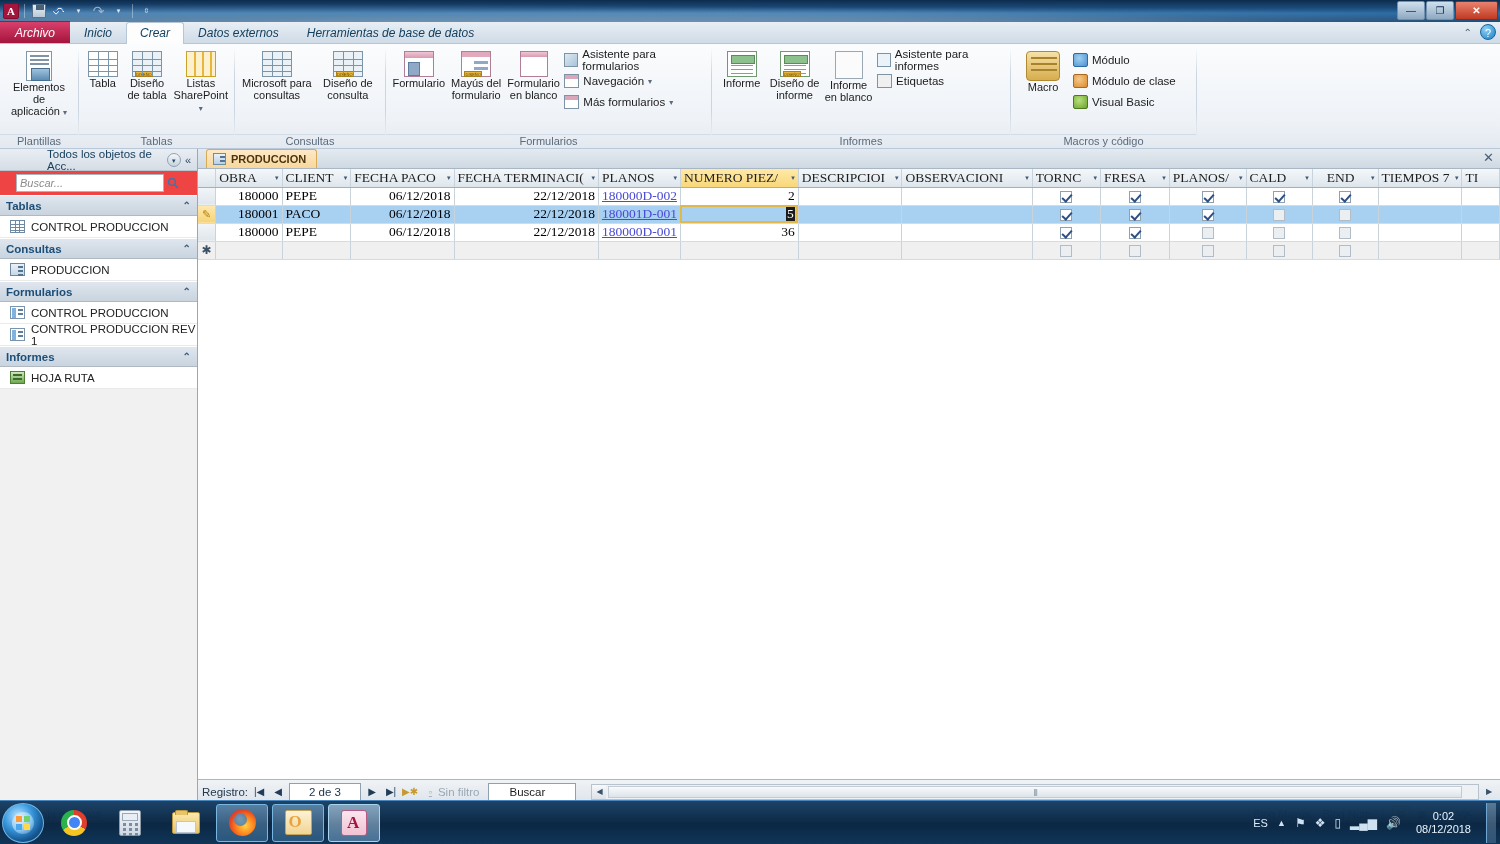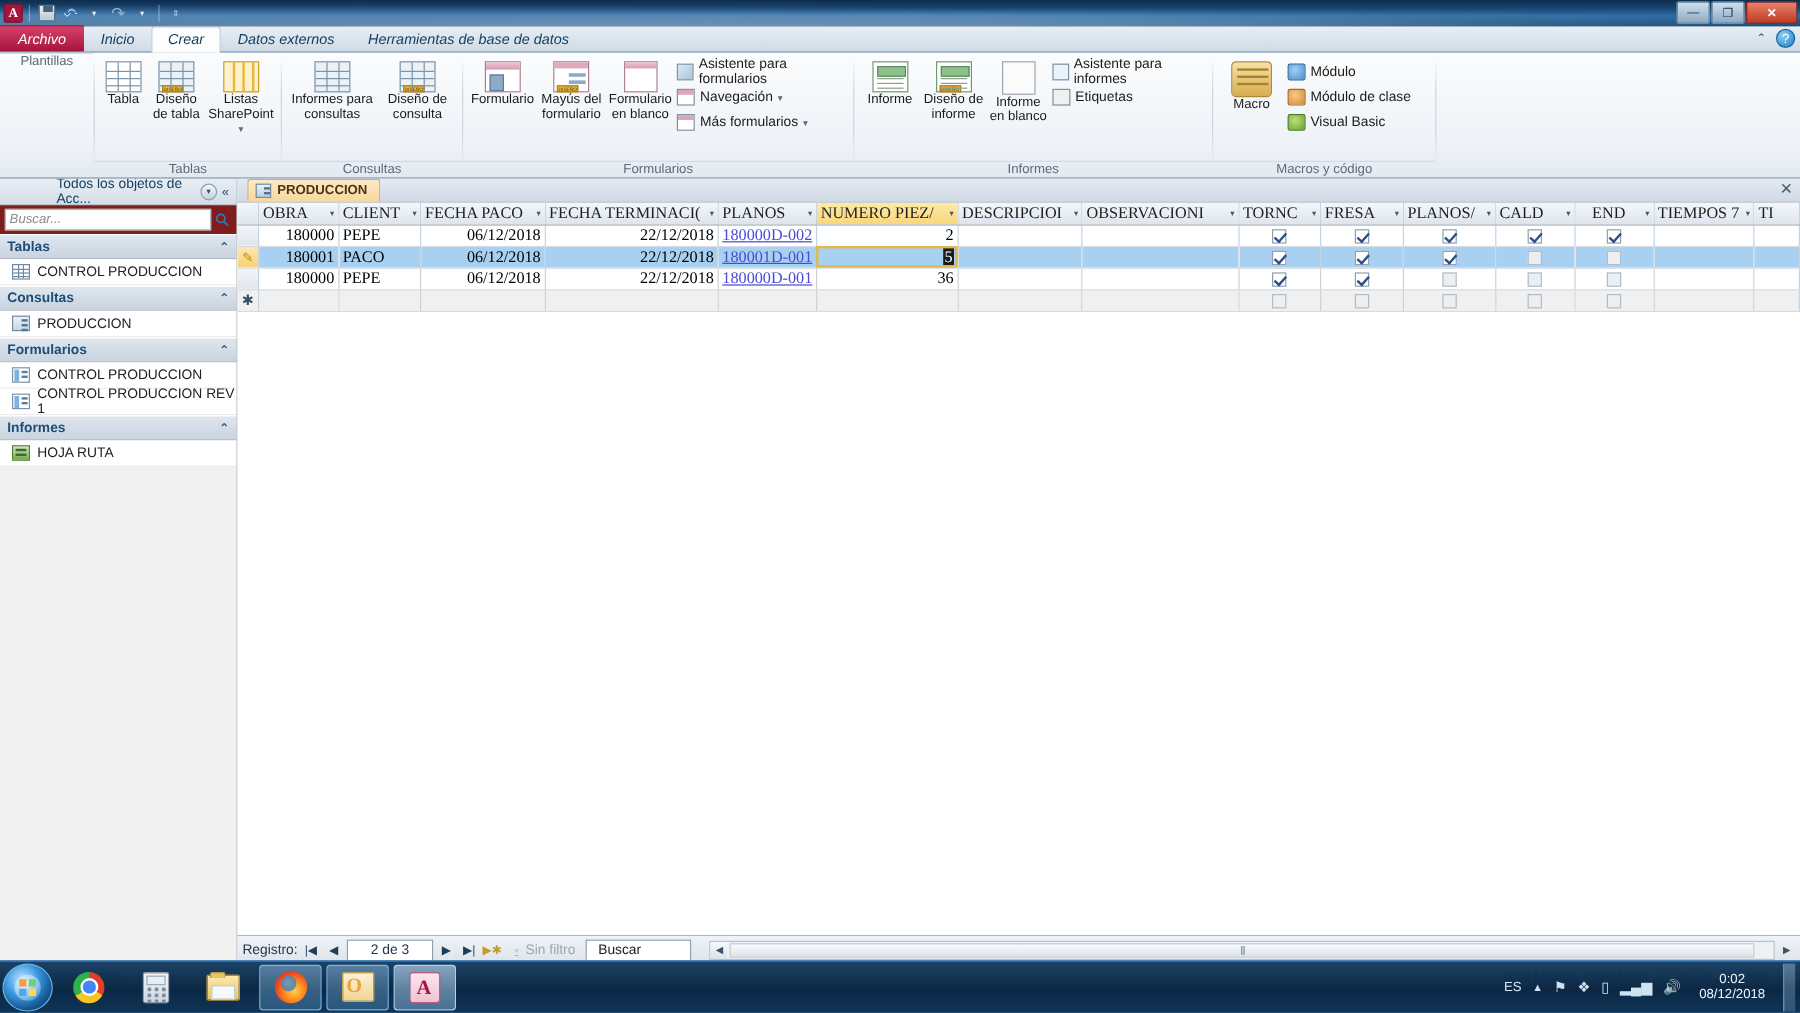--- a/index.html
+++ b/index.html
@@ -136,21 +136,21 @@
   .navpane { width:198px; background:#f1f1f1; border-right:1px solid #9ba7b2; display:flex; flex-direction:column; }
   .nav-header {
     height:22px; background:linear-gradient(180deg,#e9eef3,#d5dde6);
     border-bottom:1px solid #b9c4cf; display:flex; align-items:center; padding:0 4px;
     font-size:11.5px; color:#1f3b55; gap:4px;
   }
   .nav-header .ttl { flex:1; font-size:11.5px; color:#17405f;margin-left:43px; }
   .nav-drop { width:14px;height:14px;border-radius:50%;background:linear-gradient(180deg,#f3f7fa,#c6d3de);border:1px solid #8fa2b4;
     font-size:7px;text-align:center;line-height:13px;color:#2d4a66;}
   .nav-collapse { font-size:11px;color:#2d4a66; padding-right:2px;}
-  .nav-search { padding:3px 4px; background:#7f1d1d; display:flex; align-items:center; }
+  .nav-search { padding:3px 16px; background:#ef4444; display:flex; align-items:center; }
   .nav-search-box {
     flex:1; height:18px; background:#fff; border:1px solid #a9b5c0; display:flex; align-items:center;
     padding:0 3px; font-size:11px; color:#8b8b8b; font-style:italic;
   }
   .nav-search-icon { width:17px;height:18px;display:flex;align-items:center;justify-content:center;color:#2e7ab5;font-size:12px;}
   .nav-group {
     height:21px; background:linear-gradient(180deg,#dfe6ee,#c9d4df);
     border-top:1px solid #fff; border-bottom:1px solid #aeb9c4;
     display:flex; align-items:center; padding:0 6px; font-weight:bold; font-size:11.5px; color:#1c4e78;
   }
@@ -222,21 +222,21 @@
   .sel-text { background:#1b1b1b; color:#fff; padding:0 1px; }
 
   
   .recnav {
     height:24px; background:linear-gradient(180deg,#f0f3f6,#dde4eb); border-top:1px solid #a9b6c3;
     display:flex; align-items:center; padding:0 4px; gap:3px; font-size:11.5px; color:#21384d;
   }
   .nav-arrow { width:16px;height:18px;display:flex;align-items:center;justify-content:center;color:#1f3d59;font-size:10px;}
   .rec-box { width:72px;height:18px;background:#fff;border:1px solid #8fa0ae;text-align:center;line-height:17px;font-size:11.5px;}
   .filter-btn { display:flex;align-items:center;gap:4px;color:#9aa7b3;padding:0 6px;}
-  .search-box { width:88px;height:18px;background:#fff;border:1px solid #8fa0ae;padding:0 9px;line-height:17px;font-size:11.5px;color:#1b1b1b;}
+  .search-box { width:88px;height:18px;background:#fff;border:1px solid #8fa0ae;padding:0 20px;line-height:17px;font-size:11.5px;color:#1b1b1b;}
   .hscroll { flex:1; height:16px; background:#eef1f4; border:1px solid #b8c2cc; margin-left:12px; position:relative; display:flex; align-items:center;}
   .hscroll-left{width:14px;height:14px;display:flex;align-items:center;justify-content:center;color:#38536b;font-size:8px;background:linear-gradient(180deg,#f7f9fb,#dbe2e9);}
   .hscroll-thumb{position:absolute;left:16px;right:16px;top:1px;bottom:1px;background:linear-gradient(180deg,#f8fafc,#dde4ea);border:1px solid #c3ccd5;}
   .hscroll-thumb:after{content:"|||";position:absolute;left:50%;top:0;transform:translateX(-50%);color:#7d8d9b;font-size:8px;letter-spacing:-1px;}
   .vscroll-btn{width:14px;height:14px;display:flex;align-items:center;justify-content:center;color:#38536b;font-size:8px;}
 
   
   .statusbar {
     height:20px; background:linear-gradient(180deg,#e9eef4,#d2dbe4); border-top:1px solid #b2bfcc;
     display:flex; align-items:center; padding:0 6px; font-size:11px; color:#1f3b55;
@@ -318,20 +318,27 @@
   <div class="tab">Herramientas de base de datos</div>
   <div class="ribbon-help">
     <span class="chev-up">⌃</span>
     <span class="help-circ">?</span>
   </div>
 </div>
 
 <div class="ribbon">
 
   <div class="rgroup" style="width:78px">
+    <div class="rgroup-body">
+      <div class="bigbtn">
+        <span class="ic ic-doc"></span>
+        <span>Elementos de</span>
+        <span><span>aplicación</span> <span class="caret">▾</span></span>
+      </div>
+    </div>
     <div class="rgroup-label">Plantillas</div>
   </div>
   <div class="rgroup-sep"></div>
 
   <div class="rgroup" style="width:155px">
     <div class="rgroup-body">
       <div class="bigbtn" style="width:44px">
         <span class="ic ic-grid"></span>
         <span>Tabla</span>
       </div>
@@ -349,21 +356,21 @@
       </div>
     </div>
     <div class="rgroup-label">Tablas</div>
   </div>
   <div class="rgroup-sep"></div>
 
   <div class="rgroup" style="width:150px">
     <div class="rgroup-body">
       <div class="bigbtn" style="width:76px">
         <span class="ic ic-grid blue"></span>
-        <span>Informes para</span>
+        <span>Microsoft para</span>
         <span>consultas</span>
       </div>
       <div class="bigbtn" style="width:66px">
         <span class="ic ic-grid blue">
             <span class="mini-badge">DISEÑO</span>
           </span>
         <span>Diseño de</span>
         <span>consulta</span>
       </div>
     </div>

